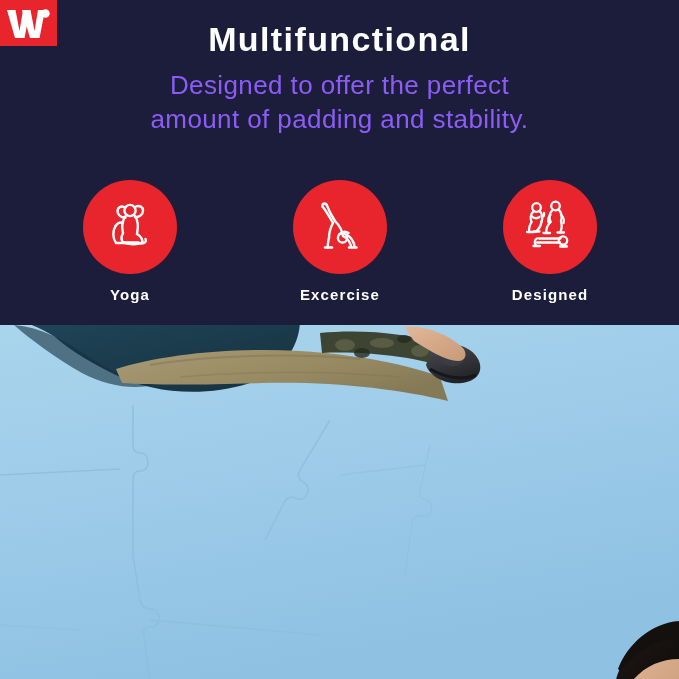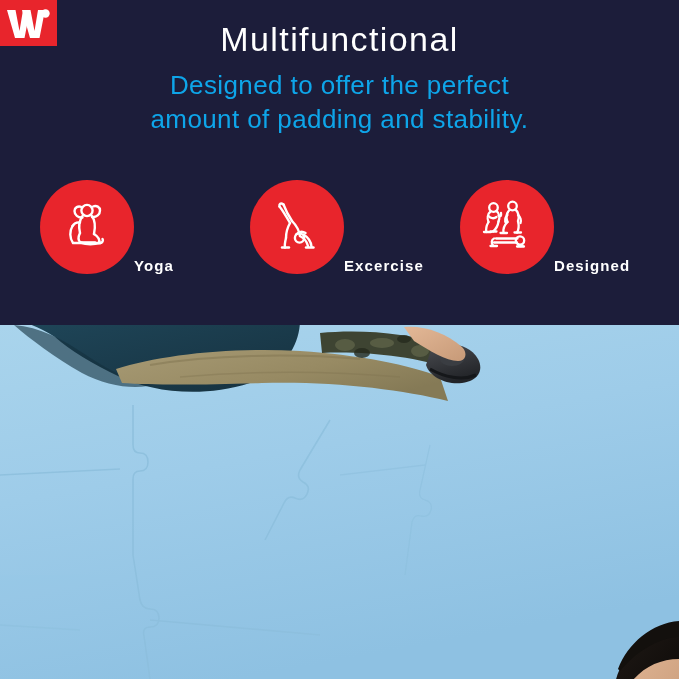--- a/index.html
+++ b/index.html
@@ -40,52 +40,53 @@
   .logo-badge svg { display: block; }
 
   
   .headline {
     position: absolute;
     left: 0; top: 20px;
     width: 679px;
     text-align: center;
     color: #ffffff;
     font-size: 34px;
-    font-weight: normal;
+    font-weight: bold;
     letter-spacing: 1.4px;
     line-height: 1.15;
     white-space: nowrap;
   }
   .subhead {
     position: absolute;
     left: 0; top: 68px;
     width: 679px;
     text-align: center;
-    color: #0ea5e9;
+    color: #8b5cf6;
     font-size: 26px;
     font-weight: normal;
     letter-spacing: 0.4px;
     line-height: 1.32;
   }
   .subhead .line { display: block; }
 
   
   .features {
     position: absolute;
     left: 40px;
     top: 180px;
     width: 600px;
     display: flex;
     justify-content: space-between;
     align-items: flex-start;
   }
   .feature {
     width: 180px;
     display: flex;
-    align-items: flex-end;
+    flex-direction: column;
+    align-items: center;
   }
   .feature-circle {
     width: 94px;
     height: 94px;
     border-radius: 50%;
     background: #e8252c;
     display: flex;
     align-items: center;
     justify-content: center;
   }

